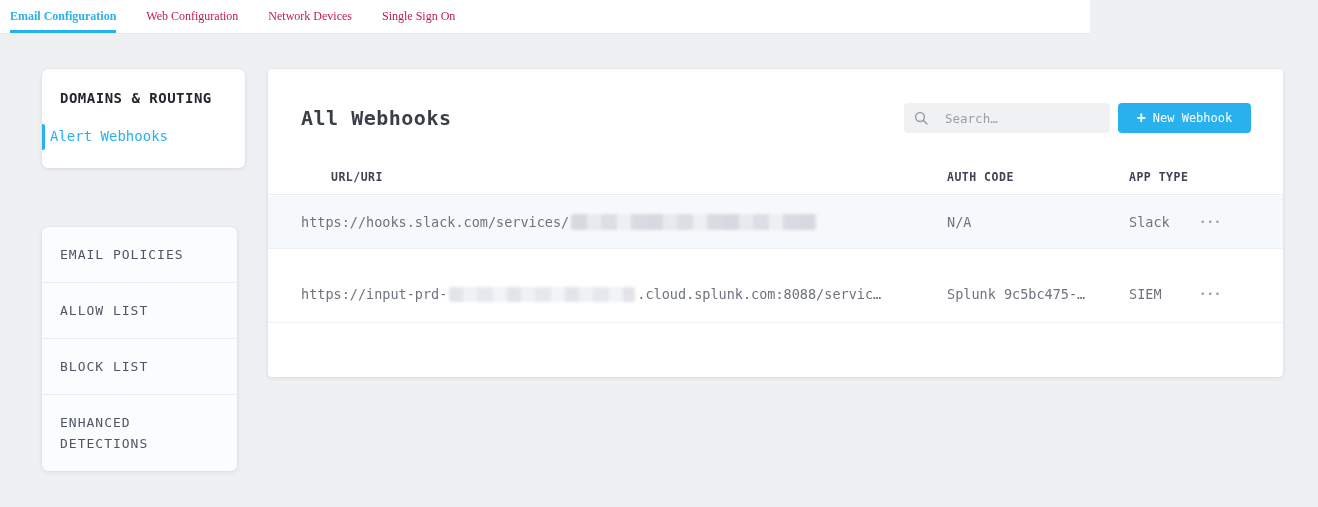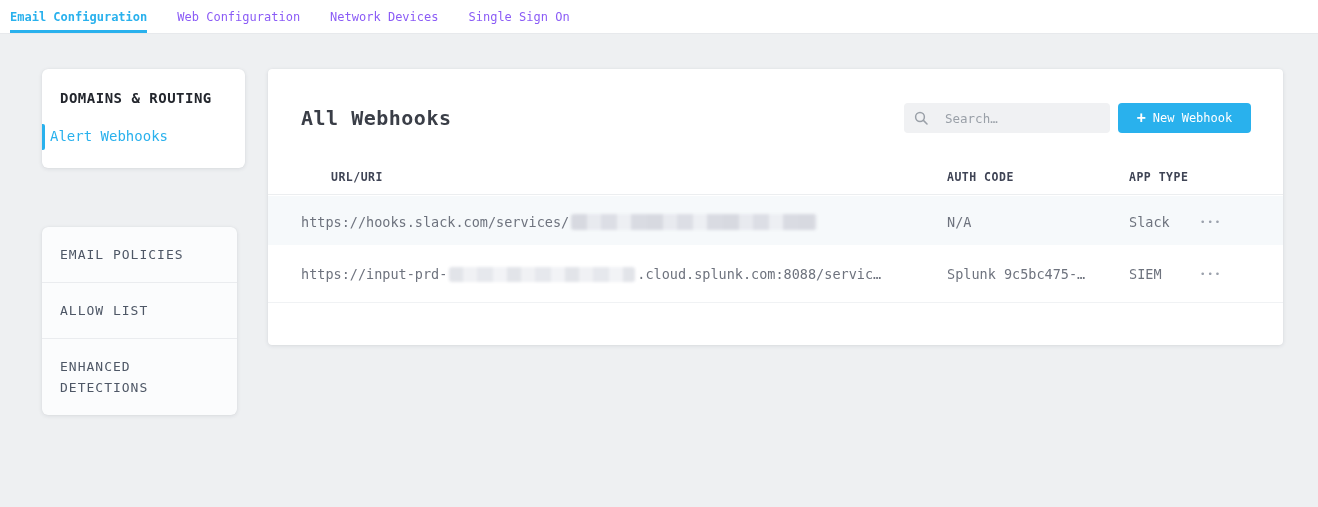--- a/index.html
+++ b/index.html
@@ -6,26 +6,26 @@
   * { margin:0; padding:0; box-sizing:border-box; }
   html,body { width:1318px; height:507px; }
   body {
     font-family:"DejaVu Sans Mono","Liberation Mono",monospace;
     background:#eef0f2;
     position:relative;
     overflow:hidden;
   }
   
   .tabbar {
-    position:absolute; left:0; top:0; width:1318px; height:34px;
+    position:absolute; left:0; top:0; width:1090px; height:34px;
     background:#ffffff; border-bottom:1px solid #e7e9ec;
-    display:flex; align-items:stretch; gap:30px; padding-left:10px;
+    display:flex; align-items:stretch; gap:30px; padding-left:10px;font-family:Liberation Serif, serif;
   }
   .tab {
-    display:flex; align-items:center; font-size:12px; color:#8b5cf6;
+    display:flex; align-items:center; font-size:12px; color:#be185d;
     border:none; background:transparent; cursor:pointer;
     font-family:inherit; border-bottom:3px solid transparent; padding-top:3px;
   }
   .tab.active { color:var(--accent); font-weight:bold; border-bottom-color:var(--accent); }
   
   .card {
     background:#ffffff; border-radius:6px;
     box-shadow:0 1px 4px rgba(25,35,55,0.10), 0 0 1px rgba(25,35,55,0.08);
   }
   .side-card1 { position:absolute; left:42px; top:69px; width:203px; padding:21px 0 22px 0; }
@@ -38,21 +38,21 @@
     background:var(--accent); border-radius:0 2px 2px 0;
   }
   .side-card2 { position:absolute; left:42px; top:227px; width:195px; overflow:hidden; background:#fbfcfd; }
   .side-section {
     padding:17px 18px; font-size:13px; letter-spacing:1px; color:#4e5766;
     line-height:21px; border-top:1px solid #eaecef; cursor:pointer; min-height:54px;
     display:flex; align-items:center;
   }
   .side-section:first-child { border-top:none; }
   
-  .main-card { position:absolute; left:268px; top:69px; width:1015px; height:276px; overflow:hidden; border-radius:4px; }
+  .main-card { position:absolute; left:268px; top:69px; width:1015px; height:308px; overflow:hidden; border-radius:4px; }
   .main-title { position:absolute; left:33px; top:106px; transform:translateY(-50%); font-size:20px; font-weight:bold; color:#3a3e47; letter-spacing:0.5px; top:49px; }
   .searchbox {
     position:absolute; left:636px; top:34px; width:206px; height:30px;
     background:#f0f1f3; border-radius:4px; display:flex; align-items:center; padding:0 10px; gap:17px;
   }
   .searchbox svg { flex:0 0 auto; }
   .searchbox input {
     border:none; outline:none; background:transparent; width:100%;
     font-family:inherit; font-size:12.5px; color:#4e5766;
   }
@@ -63,21 +63,21 @@
     font-family:inherit; font-size:12px; cursor:pointer;
     display:flex; align-items:center; justify-content:center; gap:7px;
   }
   .btn-new .plus { font-size:15px; font-weight:bold; line-height:1; }
   
   .thead { position:absolute; left:0; top:90px; width:1015px; height:36px; border-bottom:1px solid #eceef0; }
   .th { position:absolute; top:50%; transform:translateY(-50%); font-size:11.5px; font-weight:bold; color:#3f4455; letter-spacing:0.5px; }
   .th.c-url { left:33px;margin-left:30px; } .th.c-auth { left:679px; } .th.c-app { left:861px; }
   .trow { position:absolute; left:0; width:1015px; }
   .trow.r1 { top:127px; height:53px; background:#f6f9fb; border-bottom:1px solid #eceef0; }
-  .trow.r2 { top:176px; height:58px; background:#ffffff; border-bottom:1px solid #f0f2f4; }
+  .trow.r2 { top:196px; height:58px; background:#ffffff; border-bottom:1px solid #f0f2f4; }
   .cell { position:absolute; top:50%; transform:translateY(-50%); font-size:13.5px; color:#6e737e; white-space:nowrap; }
   .cell.url { left:33px; display:flex; align-items:flex-end; }
   .cell.auth { left:679px; }
   .cell.app { left:861px; }
   .menu-btn {
     position:absolute; left:930px; top:50%; transform:translateY(-50%);
     border:none; background:transparent; color:#9ba1ac; font-family:inherit;
     font-size:9px; letter-spacing:2px; cursor:pointer; padding:4px 2px;
   }
   .redact {
@@ -111,20 +111,23 @@
     <span>Alert Webhooks</span>
   </div>
 </aside>
 
 <aside class="card side-card2">
   <div class="side-section">
     <span>EMAIL POLICIES</span>
   </div>
   <div class="side-section">
     <span>ALLOW LIST</span>
+  </div>
+  <div class="side-section">
+    <span>BLOCK LIST</span>
   </div>
   <div class="side-section">
     <span style="display:inline-block;max-width:150px;white-space:normal;">ENHANCED DETECTIONS</span>
   </div>
 </aside>
 
 <section class="card main-card">
   <h1 class="main-title">All Webhooks</h1>
 
   <div class="searchbox">

